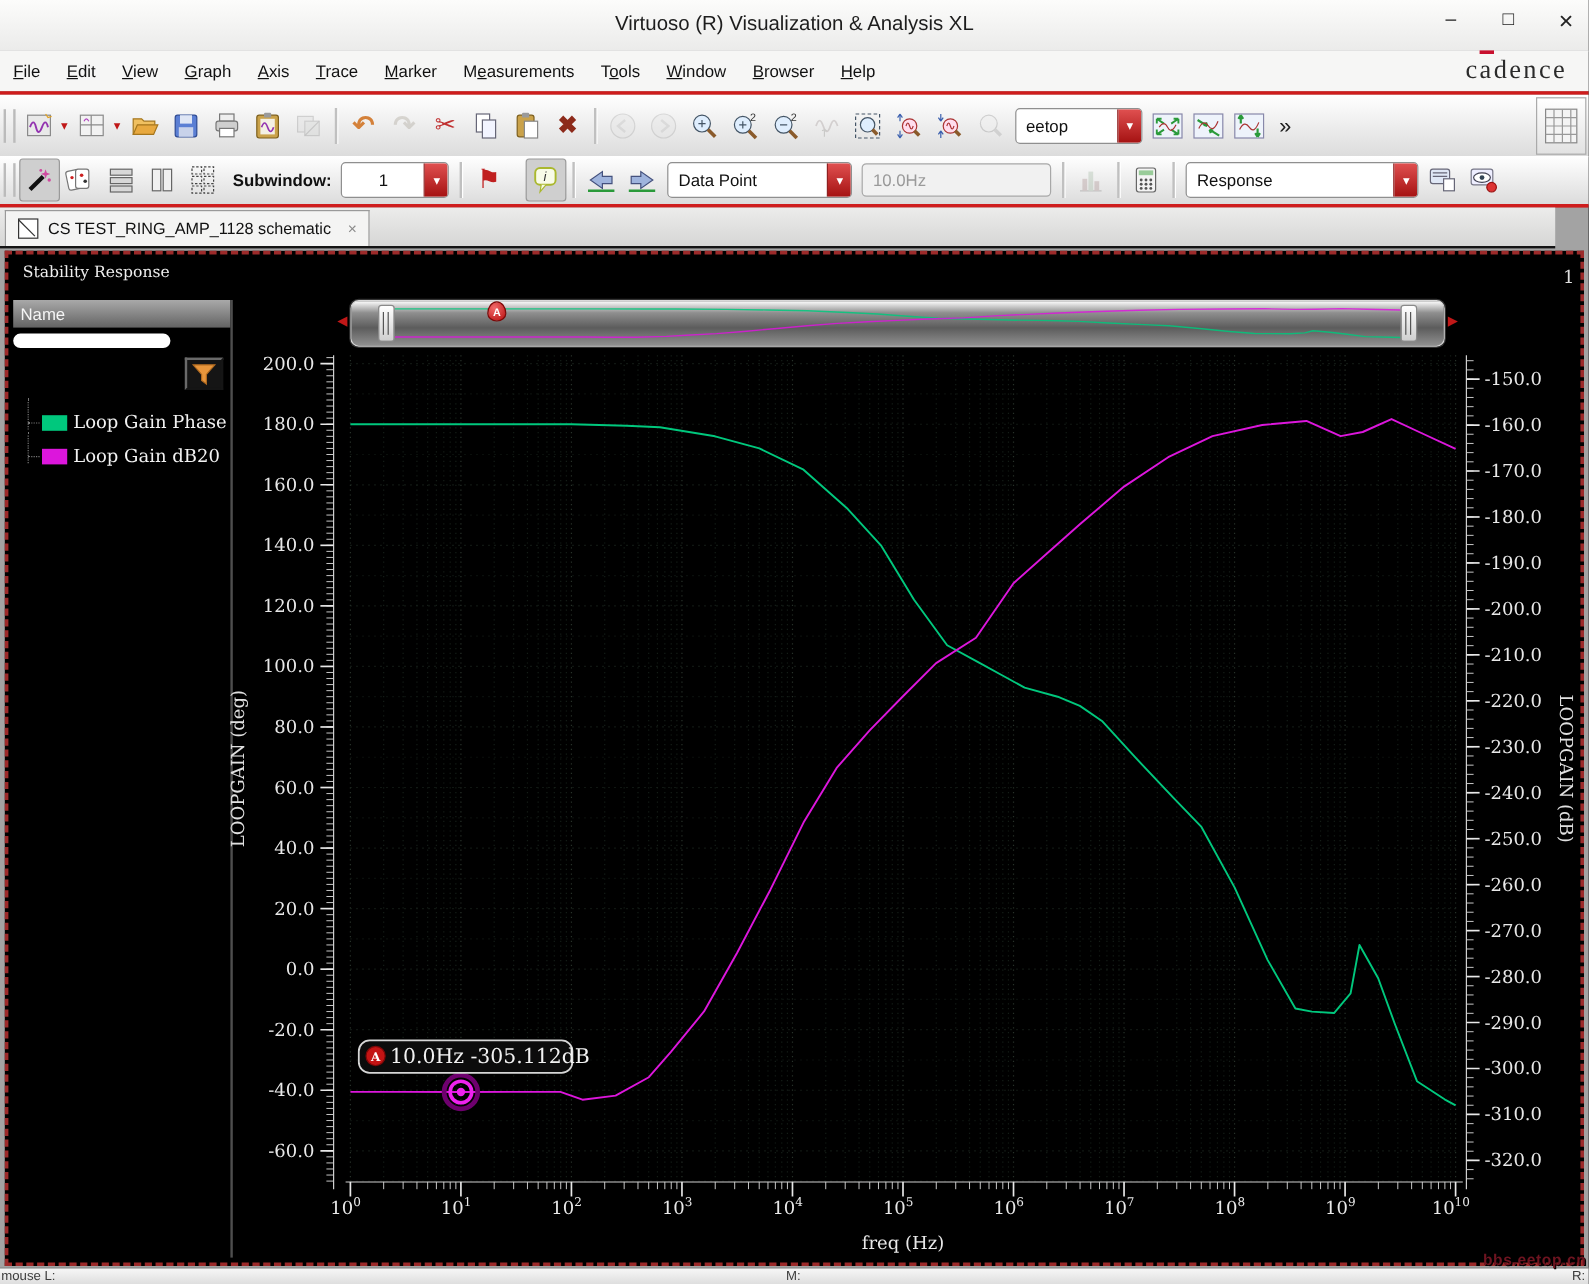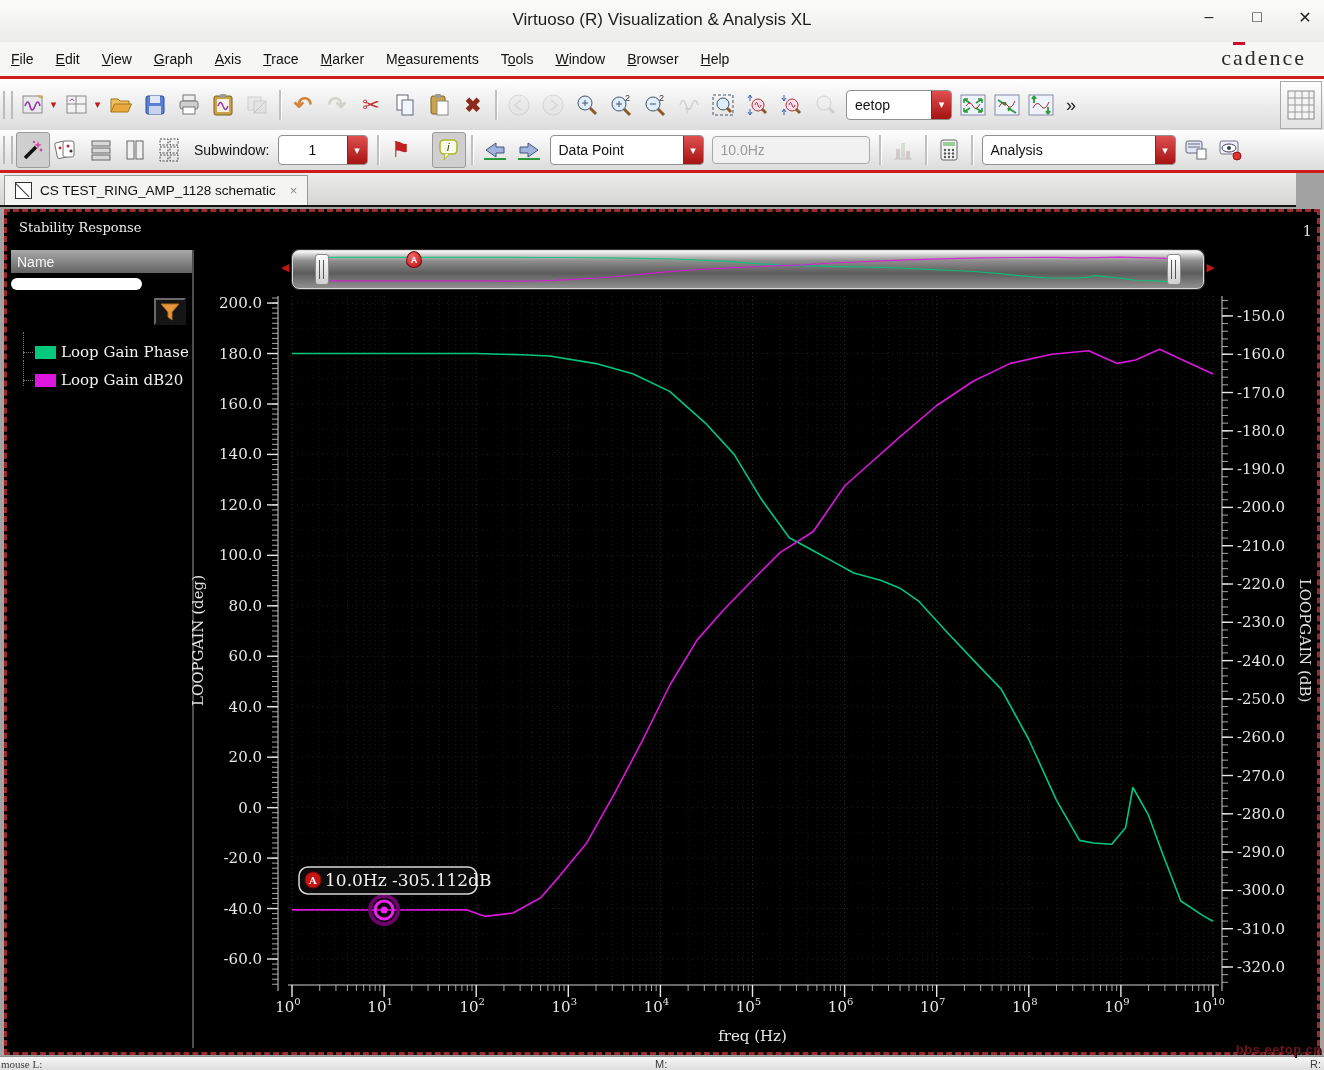--- a/index.html
+++ b/index.html
@@ -41,21 +41,21 @@
   .ddsmall{width:13px;height:22px;display:flex;align-items:center;justify-content:center;
      color:#c01818;font-size:11px;margin-left:-3px;}
   .combo{display:flex;align-items:center;height:28px;background:#fff;
      border:1px solid #8f8f8f;border-radius:4px;overflow:hidden;margin:0 4px;}
   .combo .cval{padding:0 8px;font-size:14px;color:#111;flex:1;white-space:nowrap;}
   .combo .cbtn{width:19px;height:28px;background:linear-gradient(#e05050,#a51212);
      color:#fff;display:flex;align-items:center;justify-content:center;font-size:11px;
      border-left:1px solid #8f2020;}
   .field{height:26px;background:#f1f1f1;border:1px solid #a8a8a8;border-radius:4px;
      color:#9a9a9a;font-size:14px;display:flex;align-items:center;padding:0 8px;margin:0 4px;}
-  .tblabel{font-size:14px;color:#111;margin:0 4px 0 8px;}
+  .tblabel{font-size:14px;color:#111;margin:0 4px 0 8px;font-weight:bold;}
   .gridbig{position:absolute;right:2px;top:2px;width:40px;height:46px;background:linear-gradient(#fff,#e2e2e2);
      border:1px solid #aaa;display:flex;align-items:center;justify-content:center;}
 
   
   .tabbar{position:absolute;left:0;top:173px;width:1296px;height:32px;
      background:linear-gradient(#ececeb,#d6d6d5);border-bottom:2px solid #141414;}
   .tab{position:absolute;left:4px;top:2px;height:29px;background:#f4f4f3;
      border:1px solid #9a9a9a;border-bottom:none;display:flex;align-items:center;
      padding:0 10px;gap:8px;}
   .tab .tlabel{font-size:13.5px;color:#111;}
@@ -102,21 +102,21 @@
      background:radial-gradient(circle at 35% 30%,#f26a6a,#b80f0f);border:1px solid #7d0808;
      color:#fff;font-size:9px;font-weight:bold;display:flex;align-items:center;justify-content:center;}
   #ov-svg{position:absolute;left:36px;top:2px;}
 
   #plot-svg{position:absolute;left:0;top:0;}
 
   
   .statusbar{position:absolute;left:0;top:1056px;width:1324px;height:14px;
      background:linear-gradient(#f7f7f7,#dcdcdc);border-top:1px solid #8e8e8e;
      font-size:11px;color:#3c3c3c;}
-  .statusbar .sl{position:absolute;left:1px;top:1px;font-family:Liberation Serif, serif;}
+  .statusbar .sl{position:absolute;left:1px;top:1px;}
   .statusbar .sm{position:absolute;left:655px;top:1px;}
   .statusbar .sr{position:absolute;right:3px;top:1px;}
   .watermark{position:absolute;right:2px;top:1042px;font-size:13px;font-weight:bold;
      color:#6e1420;text-shadow:1px 1px 0 #000;letter-spacing:.5px;padding-left:46px;}
 
   
   svg.icn{display:block;}
 </style>
 </head>
 <body>
@@ -447,21 +447,21 @@
             <circle cx="12" cy="15.5" r="1.2"></circle>
             <circle cx="16" cy="15.5" r="1.2"></circle>
             <circle cx="8" cy="19" r="1.2"></circle>
             <circle cx="12" cy="19" r="1.2"></circle>
             <circle cx="16" cy="19" r="1.2"></circle>
           </g>
         </svg>
     </button>
     <div class="sep"></div>
     <div class="combo" style="width:192px;">
-      <span class="cval">Analysis</span>
+      <span class="cval">Response</span>
       <span class="cbtn">▾</span>
     </div>
     <button class="tbtn">
       <svg class="icn" width="26" height="24">
           <rect x="2" y="3" width="16" height="12" rx="2" fill="#dfe7f5" stroke="#667"></rect>
           <line x1="4" y1="6" x2="16" y2="6" stroke="#667"></line>
           <line x1="4" y1="9" x2="16" y2="9" stroke="#667"></line>
           <rect x="13" y="11" width="9" height="10" fill="#fff" stroke="#667"></rect>
         </svg>
     </button>

